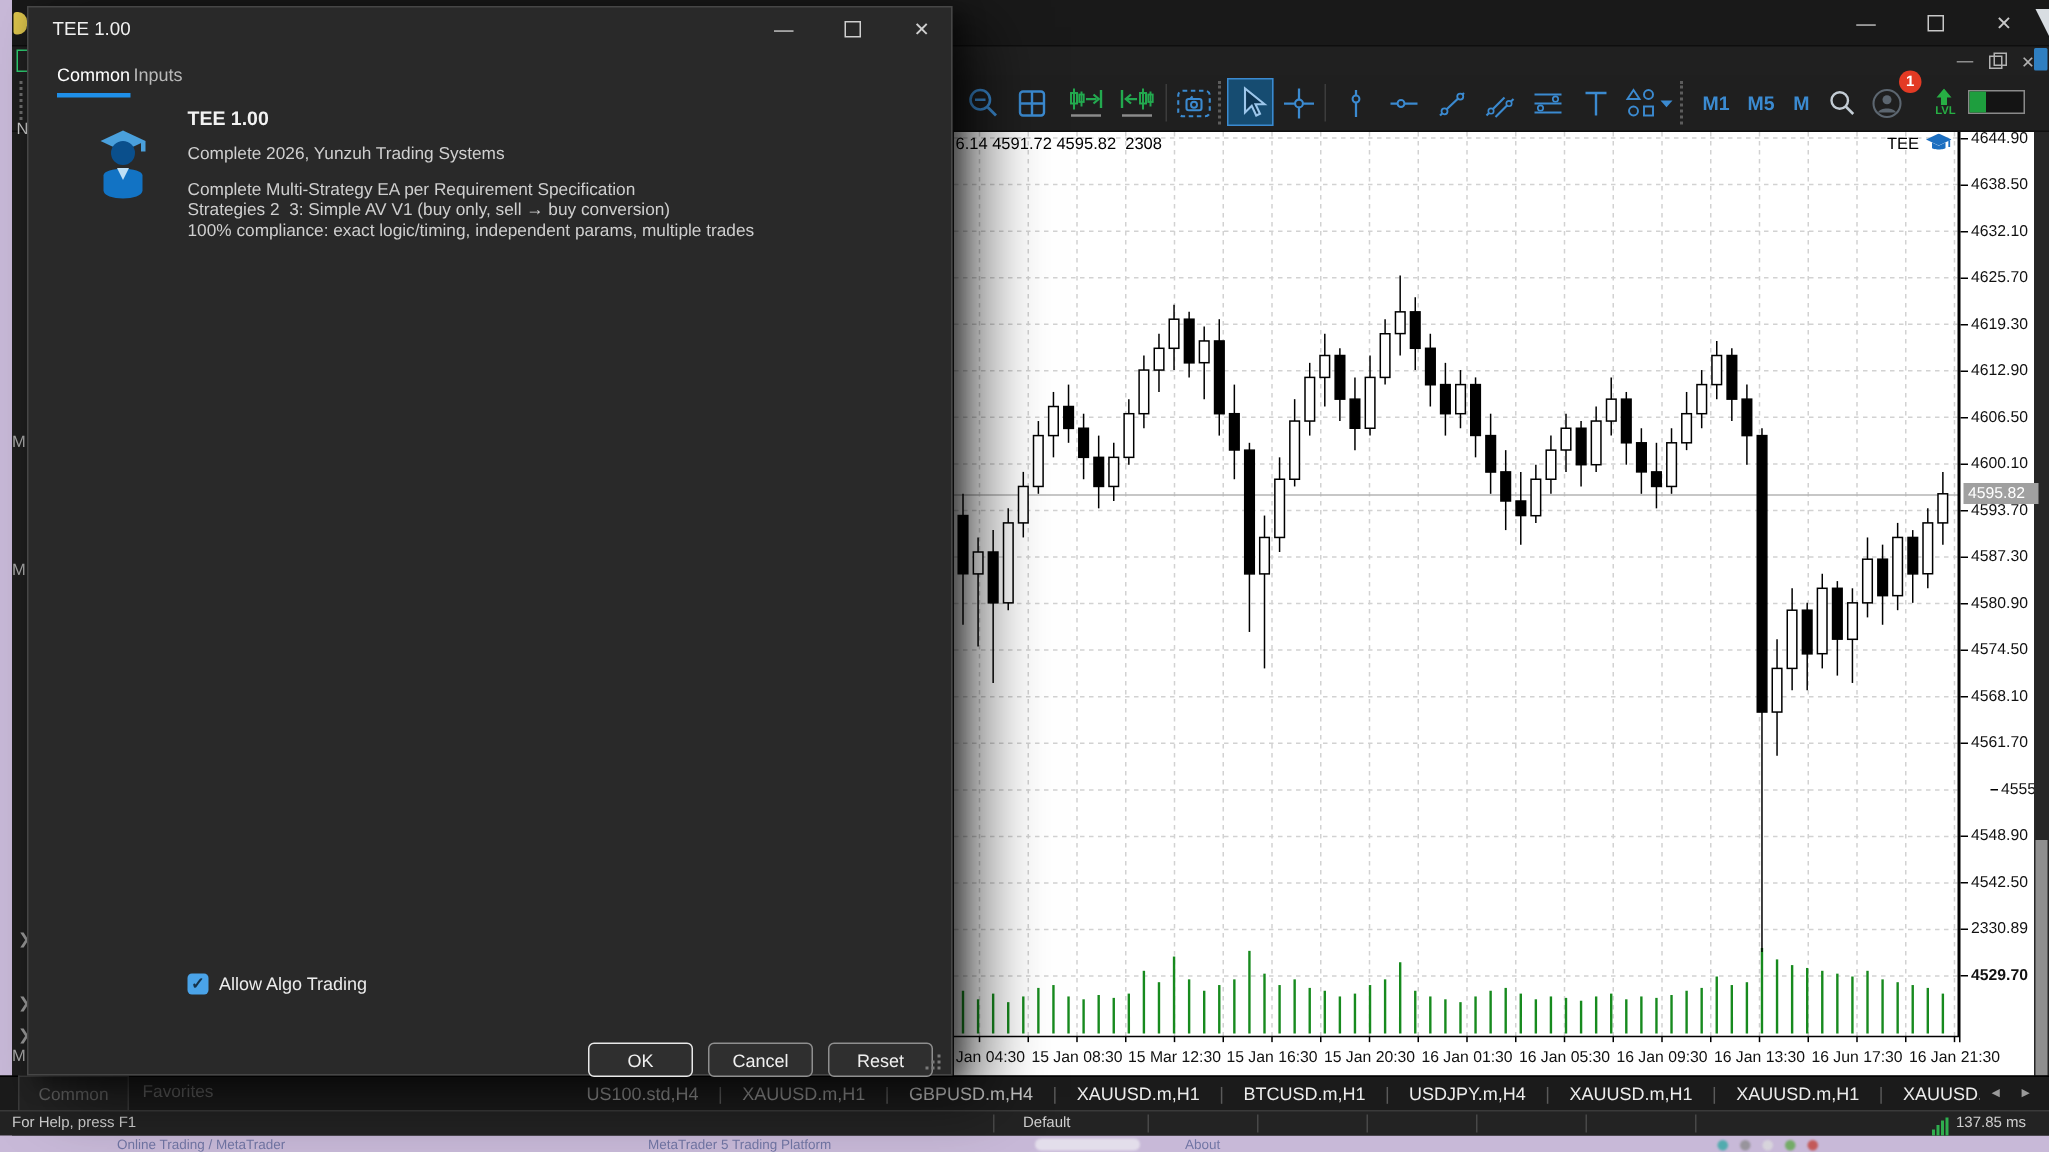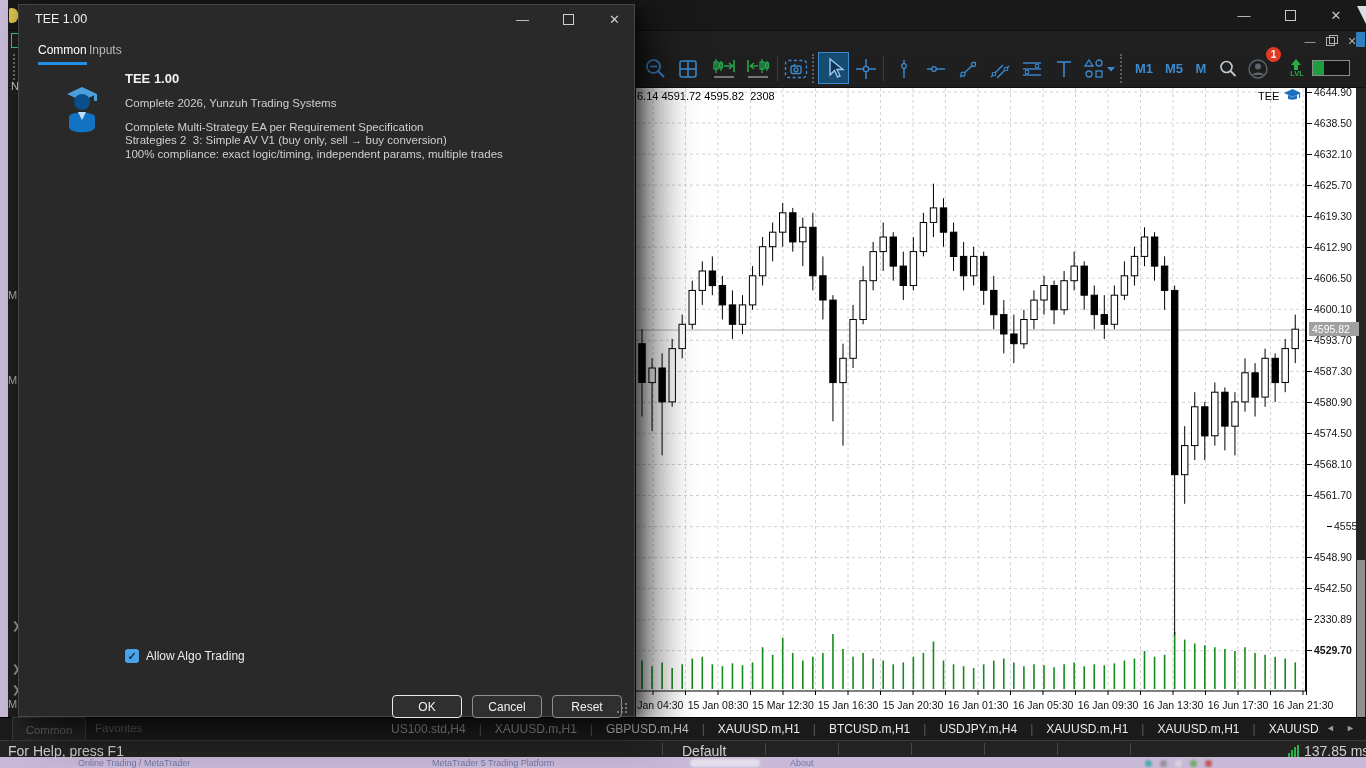--- a/index.html
+++ b/index.html
@@ -55,21 +55,21 @@
   .stab{font-size:12px;color:#ececec;padding:0 13px;white-space:nowrap;}
   .stab.dim1{color:#8d8d8d;}
   .stab.dim2{color:#c2c2c2;}
   .stab-sep{color:#5a5a5a;font-size:12px;}
   .scroll-arrow{position:absolute;top:5px;color:#9a9a9a;font-size:9px;}
   #mw-tab-box{left:12px;top:-1px;width:72px;height:23px;border:1px solid #3a3a3a;border-bottom:none;
               display:flex;align-items:center;justify-content:center;font-size:11.5px;color:#606060;background:#222;}
   #mw-tab2{left:95px;top:4px;font-size:11.5px;color:#5a5a5a;}
   
   #statusbar{left:0;top:740px;width:1366px;height:17px;background:#232323;border-top:1px solid #3a3a3a;box-sizing:border-box;}
-  .sb-text{position:absolute;top:2px;font-size:14px;color:#cfcfcf;white-space:nowrap;}
+  .sb-text{position:absolute;top:2px;font-size:10px;color:#cfcfcf;white-space:nowrap;}
   .sb-div{position:absolute;top:2px;width:1px;height:12px;background:#484848;}
   #sig-bars{left:1288px;top:4px;display:flex;align-items:flex-end;gap:1px;position:absolute;}
   #sig-bars i{display:block;width:2px;background:#2fae4e;}
   .grip{position:absolute;width:12px;height:12px;}
   .grip i{position:absolute;width:2px;height:2px;background:#7a7a7a;}
   
   .edge-frag{position:absolute;color:#c9c9c9;font-size:11px;overflow:hidden;}
   #mw-candle{left:11px;top:33px;width:7px;height:13px;border:1.5px solid #2ecc71;}
   #mw-logo{left:9px;top:8px;width:9px;height:15px;background:#d9c14b;border-radius:2px 6px 6px 2px;}
   #drag-dots{left:13px;top:54px;height:26px;border-left:2px dotted #6e6e6e;}

